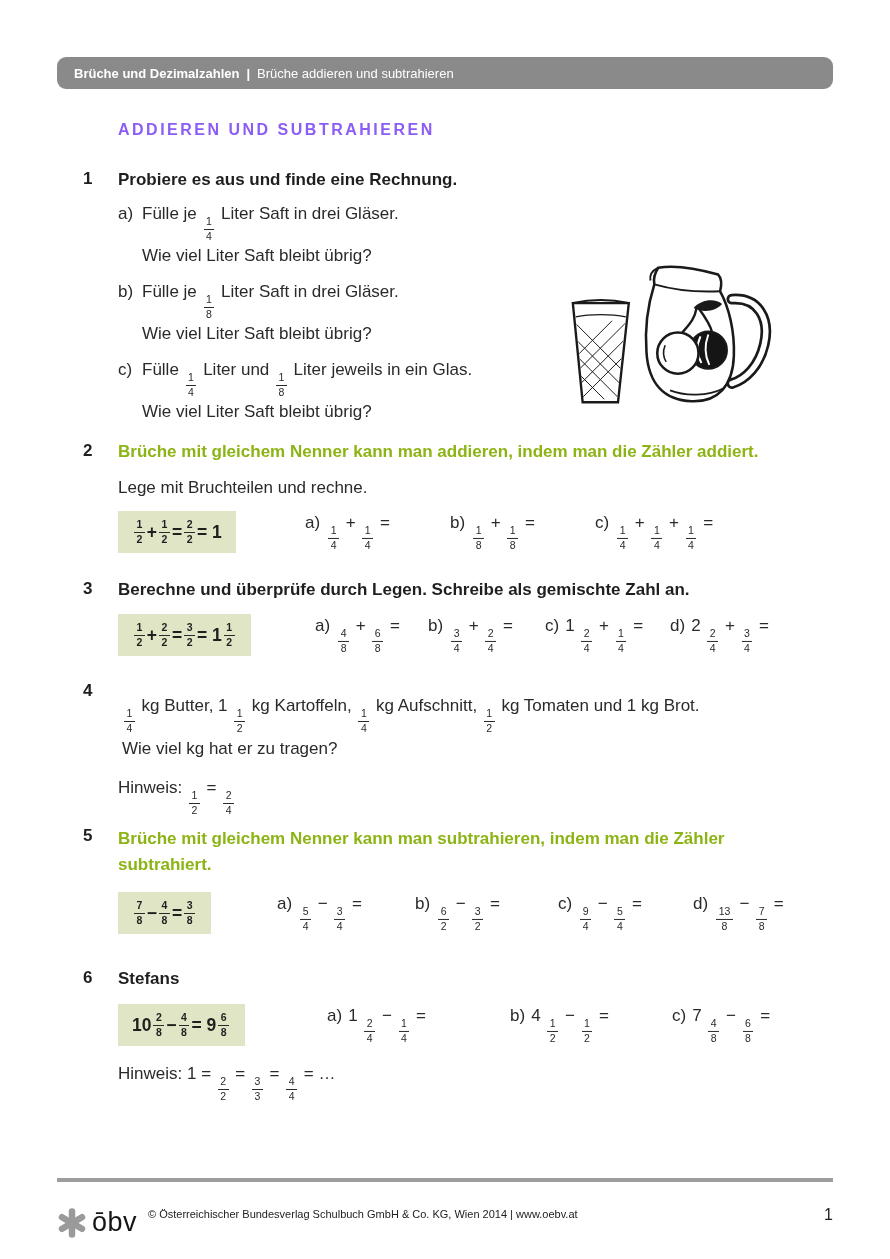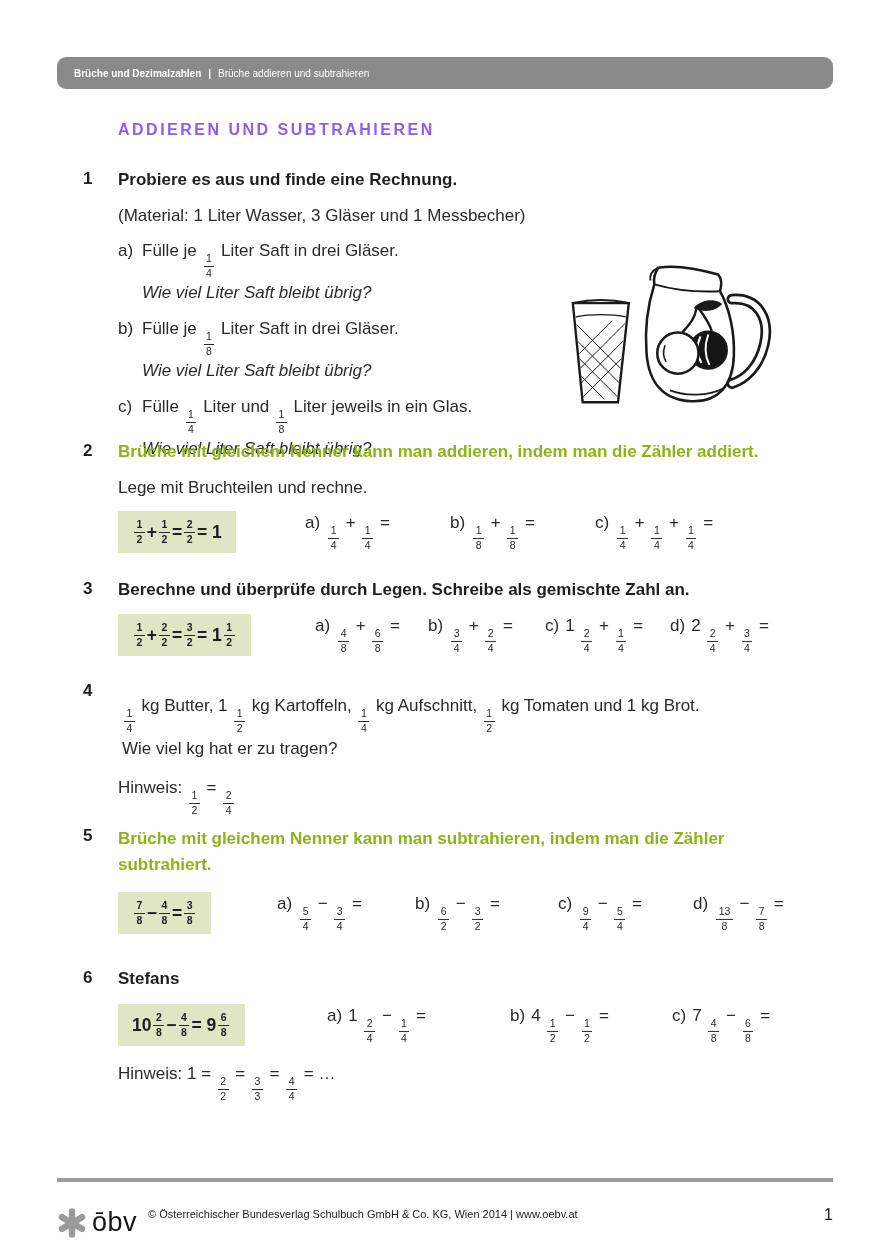--- a/index.html
+++ b/index.html
@@ -4,38 +4,38 @@
 <style>
   html,body{margin:0;padding:0;background:#ffffff;}
   .page{
     position:relative;width:890px;height:1259px;background:#ffffff;overflow:hidden;
     font-family:"Liberation Sans","DejaVu Sans",sans-serif;color:#2a2a2a;
   }
   
   .header-bar{
     position:absolute;left:57px;top:57px;width:776px;height:32px;box-sizing:border-box;
     background:#8a8a8a;border-radius:9px;color:#ffffff;
-    display:flex;align-items:center;padding:0 17px;font-size:10px;white-space:nowrap;
+    display:flex;align-items:center;padding:0 17px;font-size:13px;white-space:nowrap;
   }
   .header-bar .hb-bold{font-weight:700;}
   .header-bar .hb-sep{font-weight:700;margin:0 7px;}
   
   .section-title{
     position:absolute;left:118px;top:121px;font-size:16px;font-weight:700;
     letter-spacing:2.5px;color:#8b5cf6;
   }
   
   .task{position:absolute;left:118px;width:715px;}
   .task-num{position:absolute;left:-35px;top:0;font-weight:700;font-size:17px;color:#1f1f1f;}
   .task-title{font-weight:700;font-size:17px;line-height:22px;color:#1f1f1f;}
   .task-title.green{color:#8cb414;}
   .body-line{font-size:17px;line-height:24px;margin-top:13px;}
   .part{font-size:17px;line-height:27px;margin-top:9px;}
   .part-label{display:inline-block;width:24px;}
-  .part-sub{padding-left:24px;font-style:italic;}
+  .part-sub{padding-left:24px;}
   
   .ex-row{position:relative;margin-top:11px;height:42px;}
   .example-box{
     position:absolute;left:0;top:0;height:42px;box-sizing:border-box;background:#dfe5c5;
     display:inline-flex;align-items:center;padding:0 14px;font-size:17.5px;font-weight:700;
     white-space:nowrap;color:#1f1f1f;
   }
   .ex-item{
     position:absolute;top:50%;transform:translateY(-50%);
     font-size:17px;white-space:nowrap;
@@ -68,21 +68,20 @@
     <span class="hb-bold">Brüche und Dezimalzahlen</span>
     <span class="hb-sep">|</span>
     <span>Brüche addieren und subtrahieren</span>
   </div>
 
   <div class="section-title">ADDIEREN UND SUBTRAHIEREN</div>
 
   <div class="task" style="top:169px">
     <span class="task-num">1</span>
     <div class="task-title">Probiere es aus und finde eine Rechnung.</div>
-    <div class="body-line">(Material: 1 Liter Wasser, 3 Gläser und 1 Messbecher)</div>
     <div class="part">
       <div><span class="part-label">a)</span><span>Fülle je <span class="frac">
               <span class="fn">1</span>
               <span class="fd">4</span>
             </span> Liter Saft in drei Gläser.</span></div>
       <div class="part-sub">Wie viel Liter Saft bleibt übrig?</div>
     </div>
     <div class="part">
       <div><span class="part-label">b)</span><span>Fülle je <span class="frac">
               <span class="fn">1</span>

